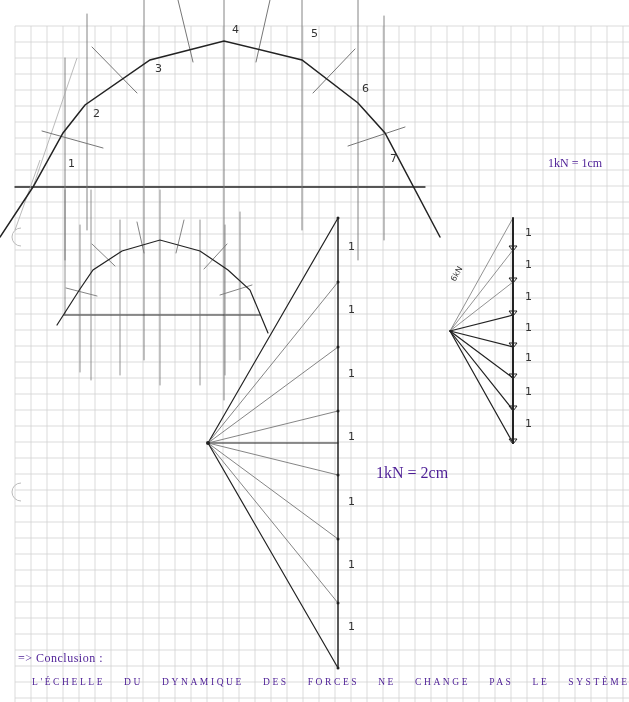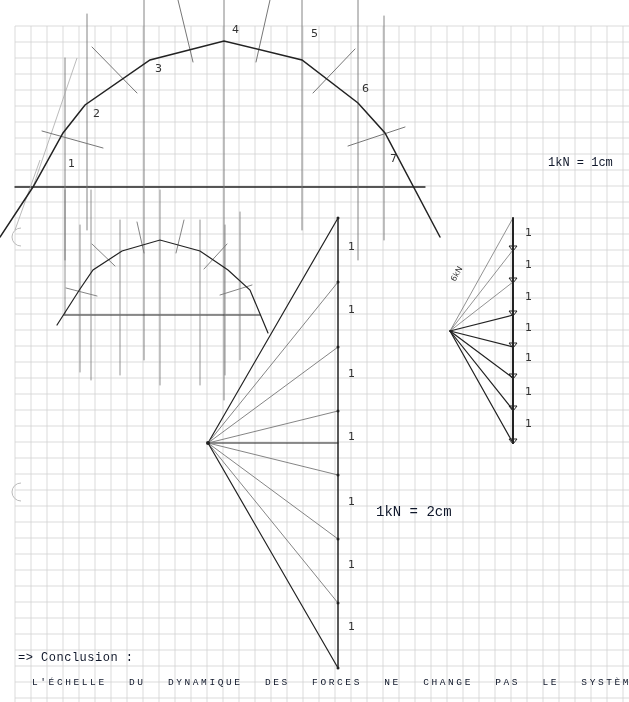--- a/index.html
+++ b/index.html
@@ -3,21 +3,21 @@
 <meta charset="utf-8">
 <style>
   html, body { margin: 0; padding: 0; background: #ffffff; }
   #page { position: relative; width: 629px; height: 702px; overflow: hidden; background: #ffffff; }
   svg { position: absolute; left: 0; top: 0; }
   .grid line { stroke: #d2d2d2; stroke-width: 0.8; }
   .hand { font-family: "DejaVu Sans", sans-serif; fill: #333; }
   .ink { stroke: #222; fill: none; stroke-linecap: round; }
   .ink-light { stroke: #777; fill: none; stroke-linecap: round; }
   .ink-faint { stroke: #aaa; fill: none; }
-  .label-abs { position: absolute; font-family: Liberation Mono, monospace; color: #0f172a; white-space: nowrap; }
+  .label-abs { position: absolute; font-family: Liberation Serif, serif; color: #4c1d95; white-space: nowrap; }
 </style>
 </head>
 <body>
 
 <div id="page">
   <svg id="canvas" width="629" height="702" viewBox="0 0 629 702">
     <g id="grid" class="grid">
         <line x1="15" y1="26" x2="15" y2="702" class="" stroke-width="0.8"></line>
         <line x1="31" y1="26" x2="31" y2="702" class="" stroke-width="0.8"></line>
         <line x1="47" y1="26" x2="47" y2="702" class="" stroke-width="0.8"></line>
@@ -201,21 +201,21 @@
         <text x="525" y="361" font-size="11" class="hand">1</text>
         <text x="525" y="395" font-size="11" class="hand">1</text>
         <text x="525" y="427" font-size="11" class="hand">1</text>
         <text x="455" y="282" font-size="8" class="hand" transform="rotate(-60 455 282)">6kN</text>
       </g>
   </svg>
 
   <div class="label-abs" id="scale-small" style="font-size: 12px; left: 548px; top: 156px;">
     <span>1kN = 1cm</span>
   </div>
-  <div class="label-abs" id="scale-large" style="font-size: 14px; left: 376px; top: 504px;">
+  <div class="label-abs" id="scale-large" style="font-size: 16px; left: 376px; top: 464px;">
     <span>1kN = 2cm</span>
   </div>
 
   <div class="label-abs" style="left:18px; top:640px; font-size:12px; letter-spacing:0.5px;margin-top:11px;">
     <span>=&gt; Conclusion :</span>
   </div>
   <div class="label-abs" style="left:32px; top:677px; font-size:9.5px; letter-spacing:2.6px; word-spacing:14px;">
     <span>L'ÉCHELLE DU DYNAMIQUE DES FORCES NE CHANGE PAS LE SYSTÈME</span>
   </div>
 </div>

